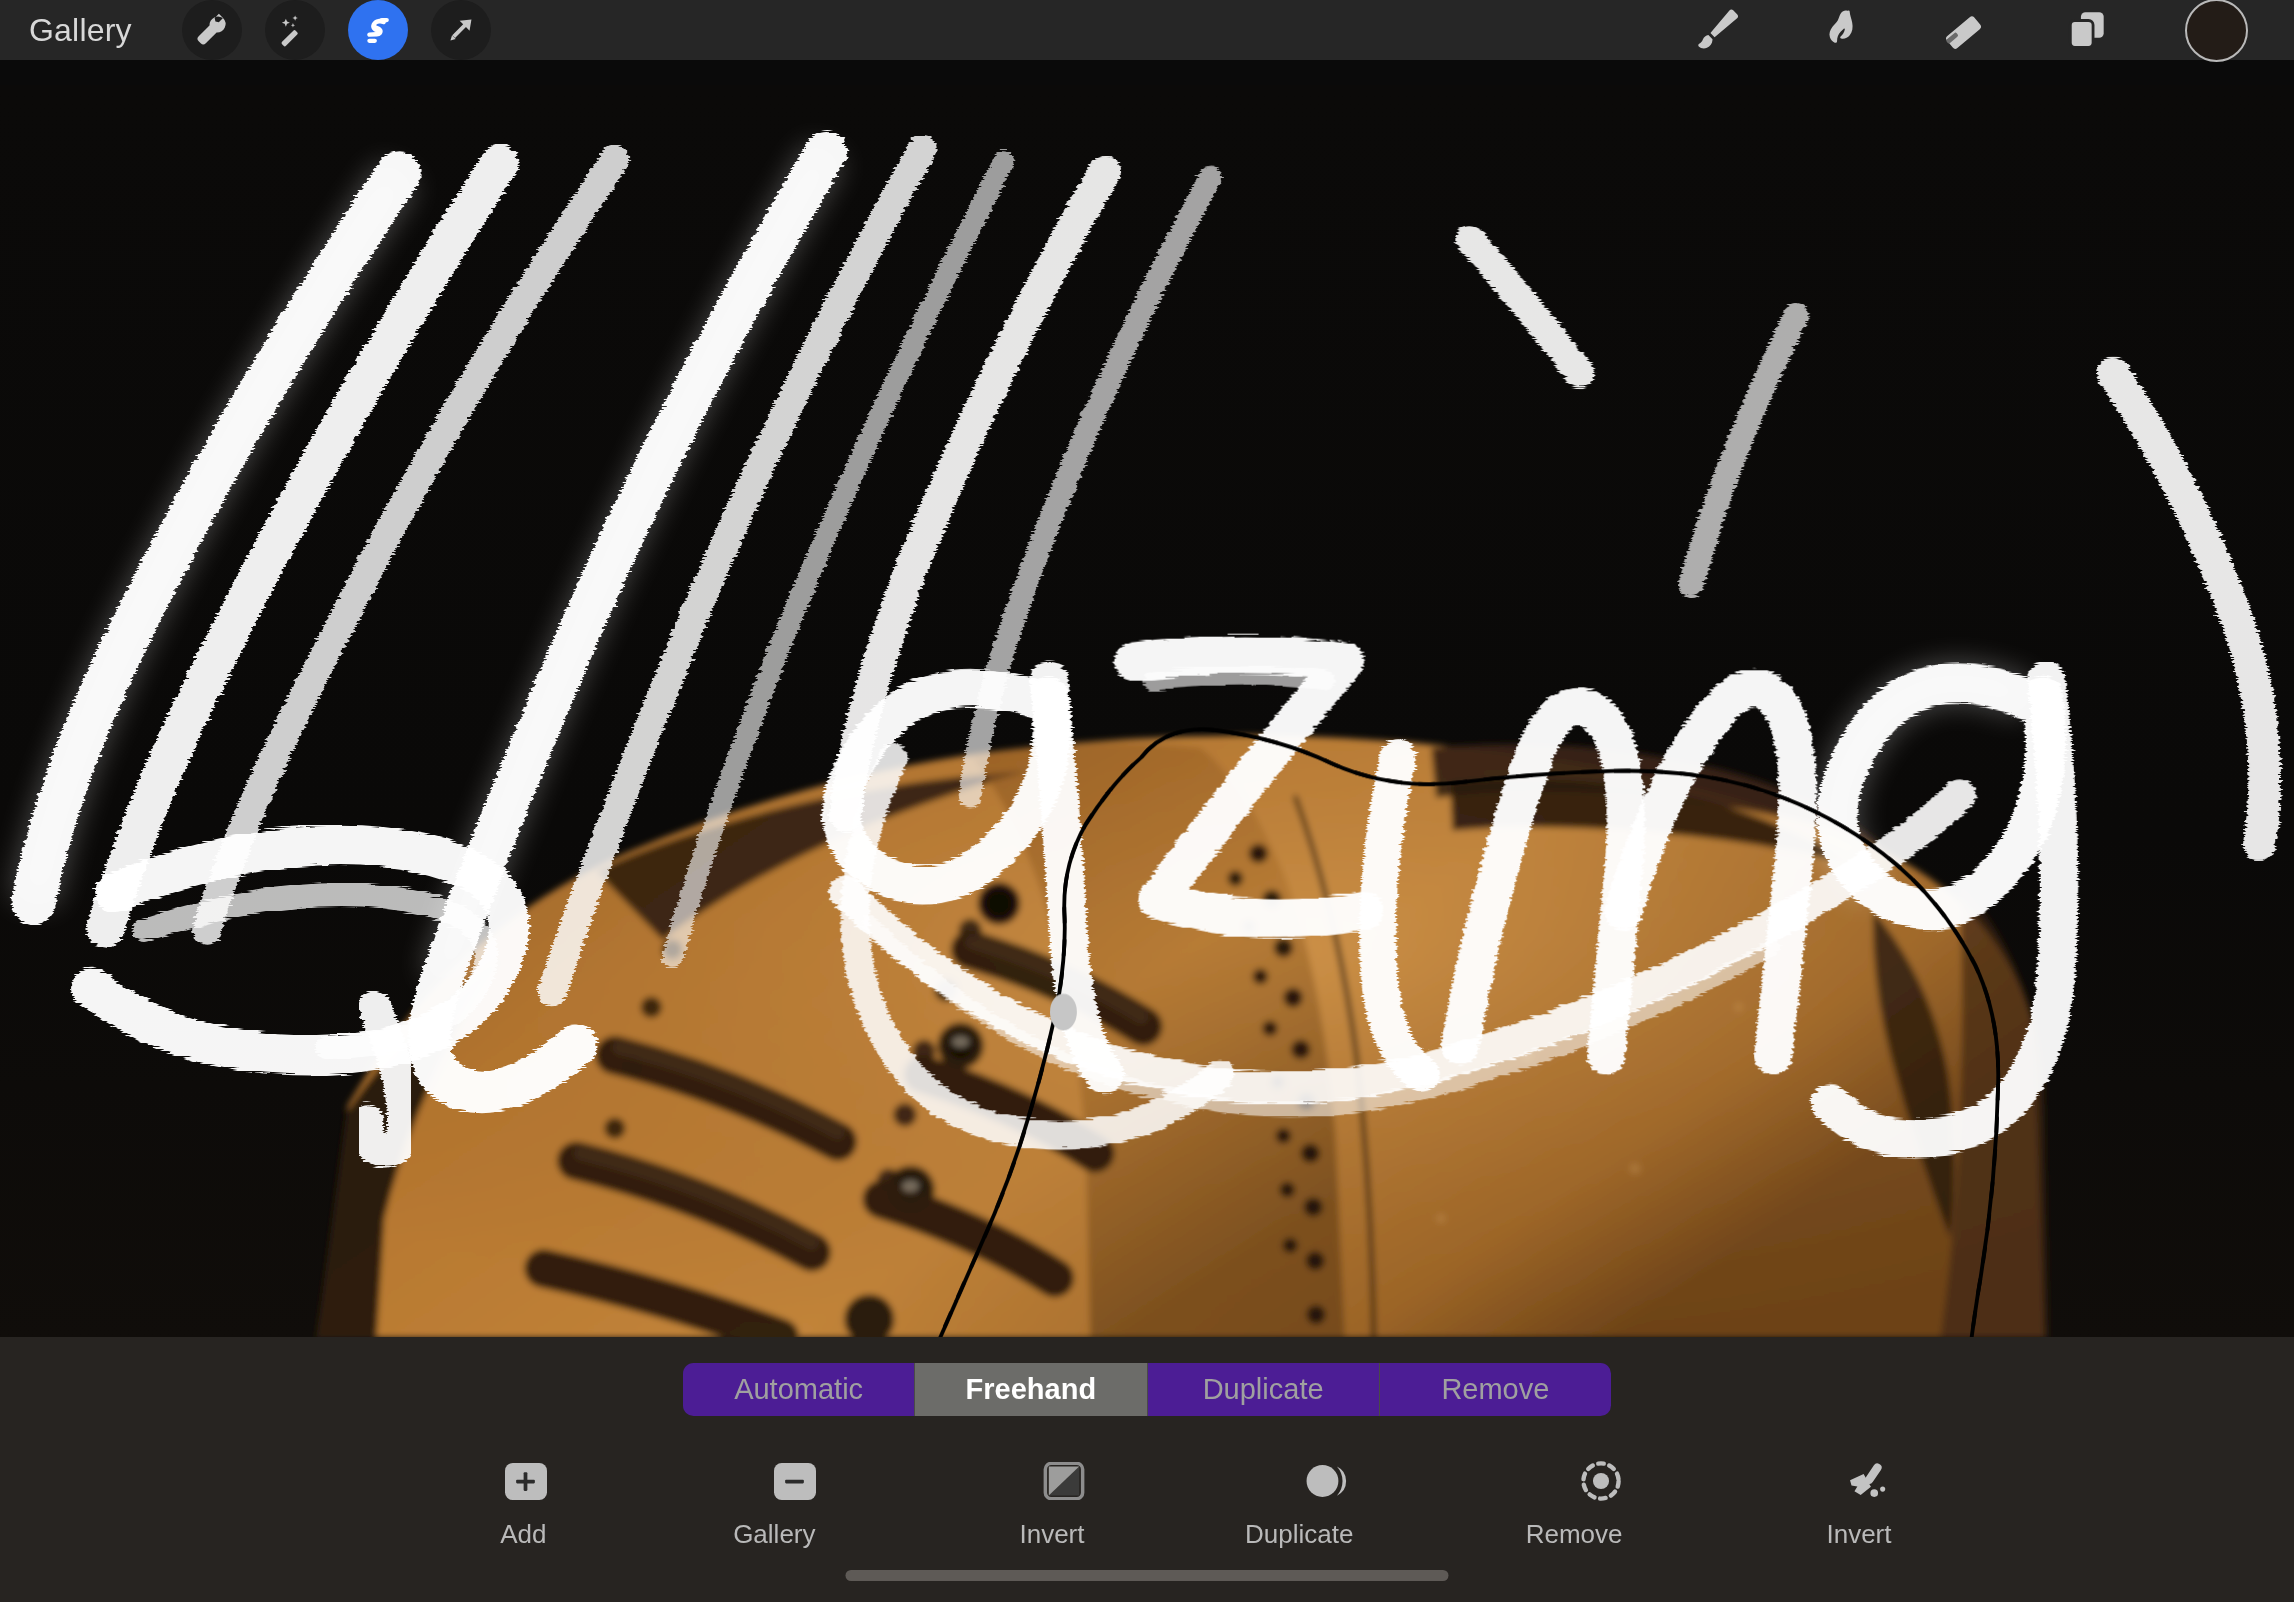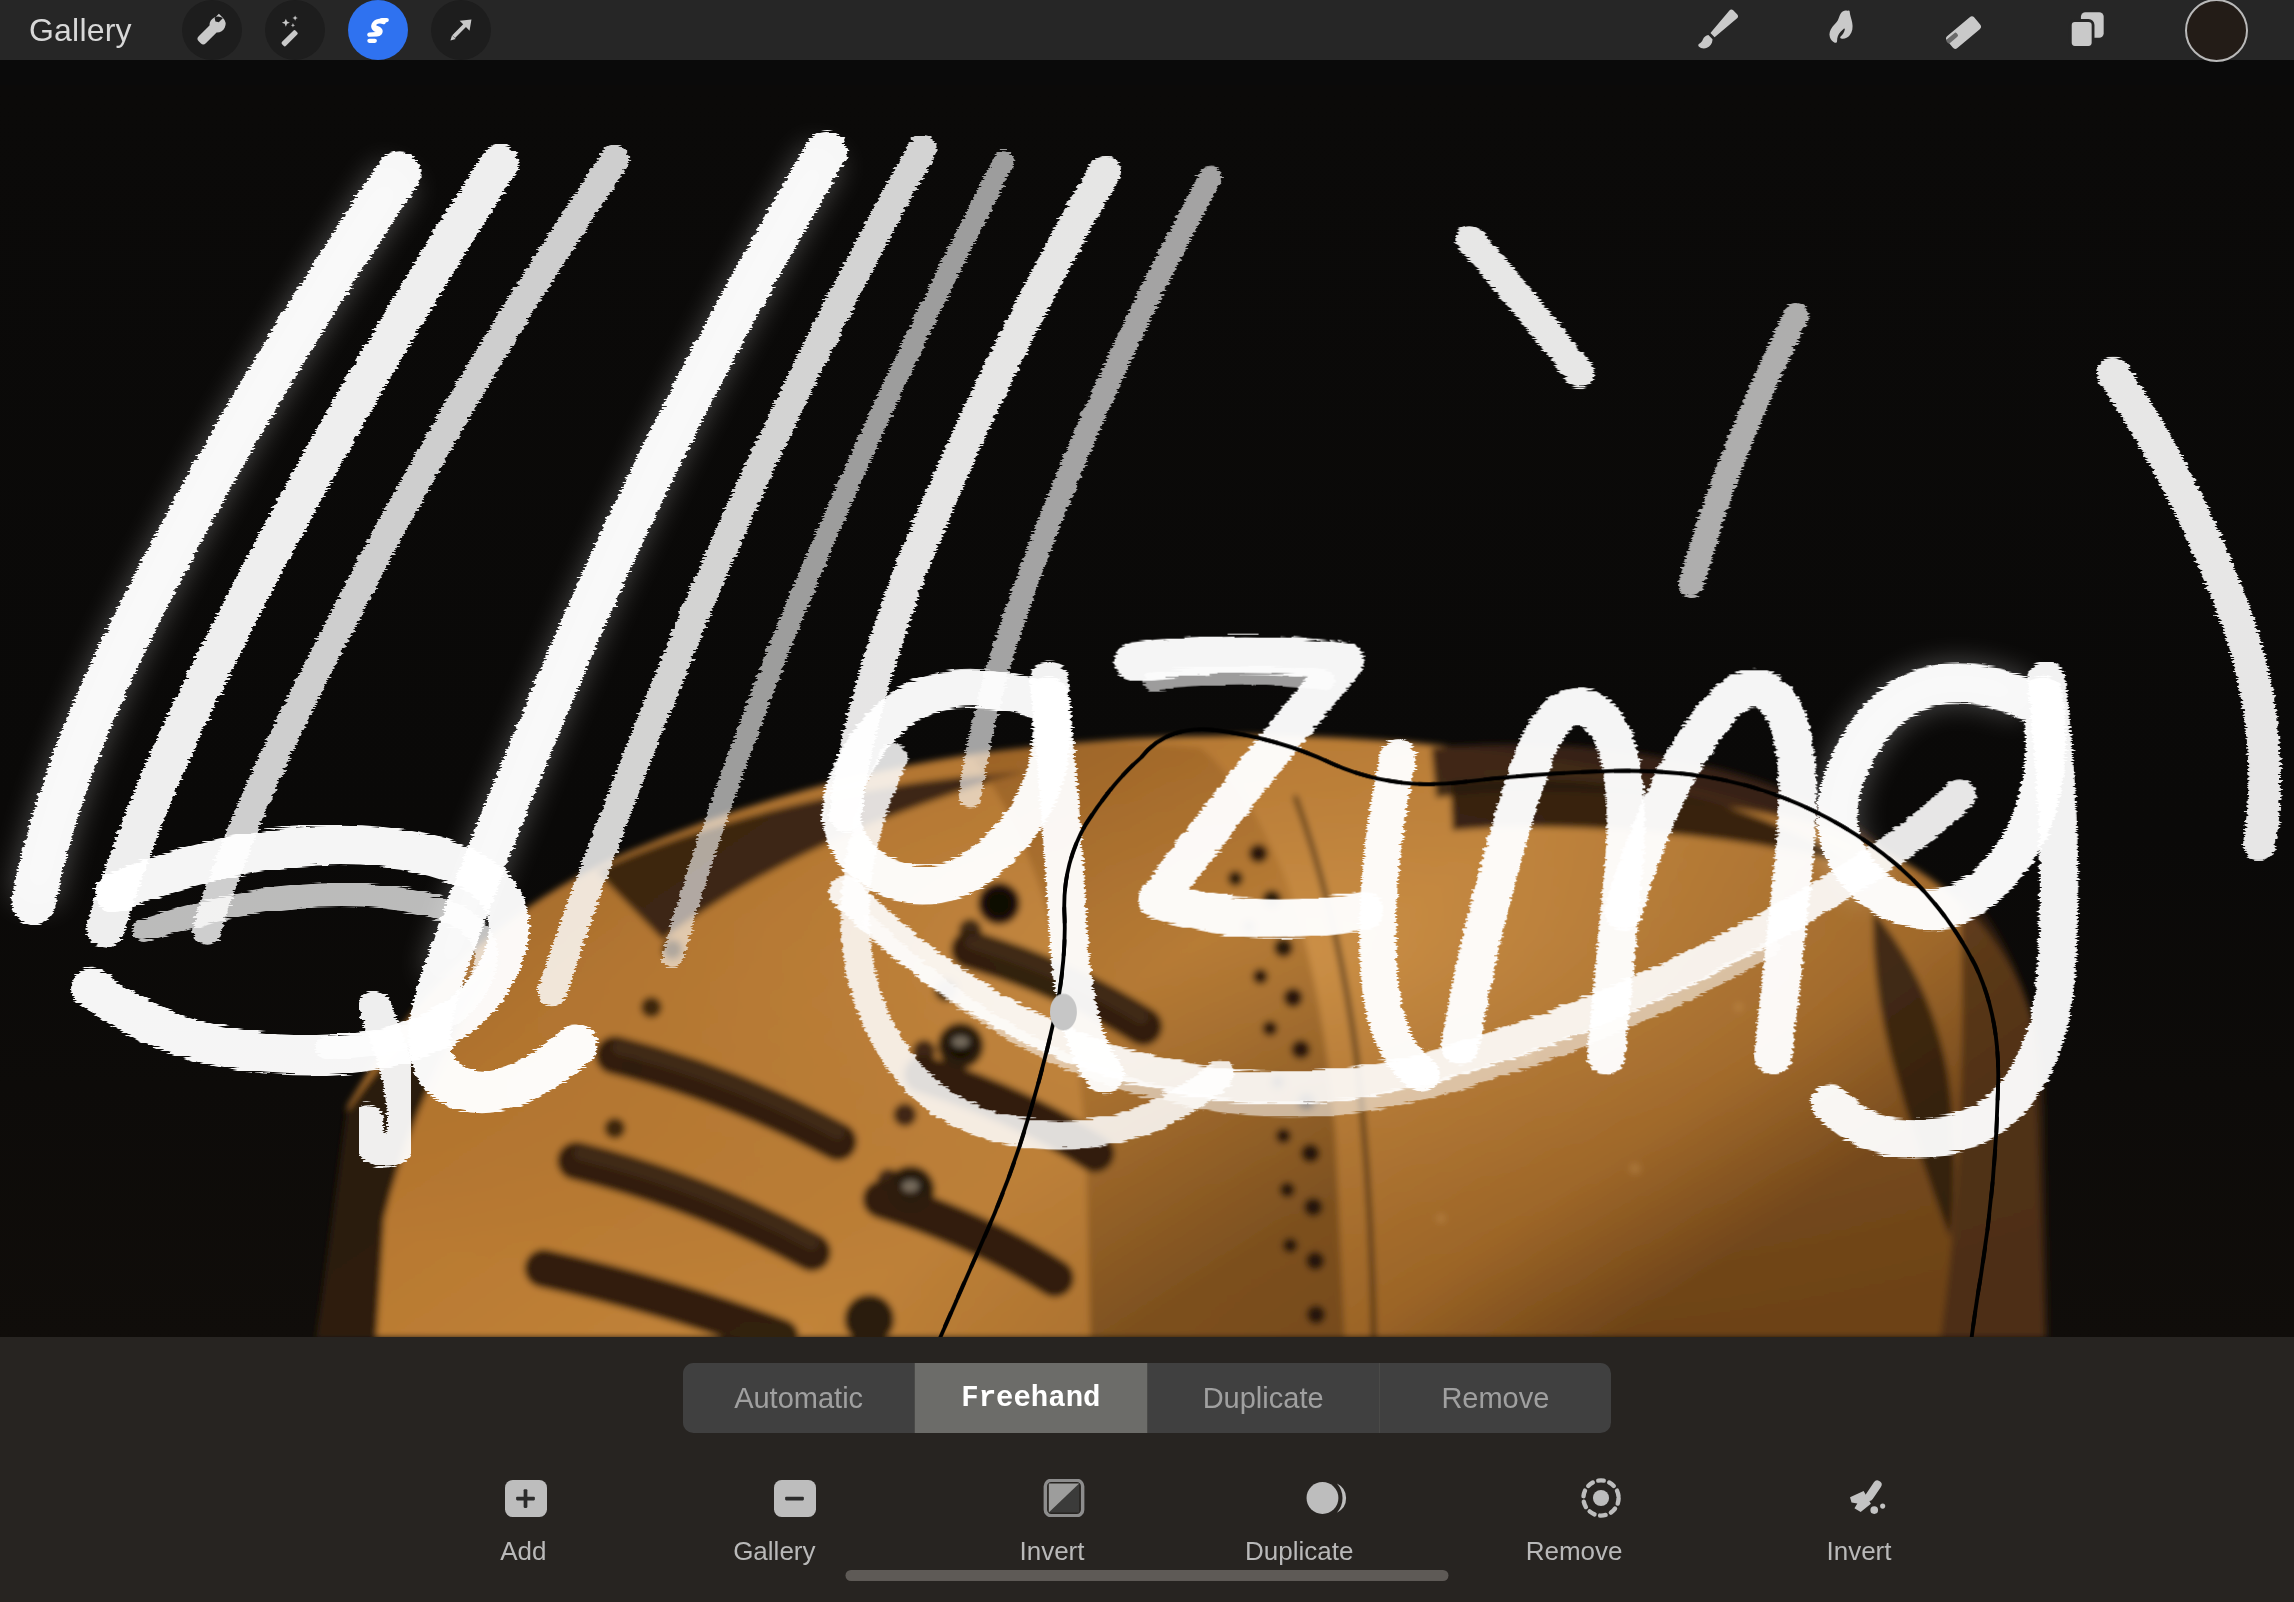--- a/index.html
+++ b/index.html
@@ -38,30 +38,30 @@
   }
   #artwork { position:absolute; inset:0; }
 
   
   #bottombar {
     position:absolute; left:0; top:1337px; width:2294px; height:265px;
     background:#272421; z-index:40;
   }
   #seg-wrap { display:flex; justify-content:center; padding-top:26px; }
   #segmented {
-    display:flex; background:#404040; border-radius:10.6px; overflow:hidden;
-    width:928px; height:70px;
+    display:flex; background:#4c1d95; border-radius:10.6px; overflow:hidden;
+    width:928px; height:53px;
   }
   .seg {
     flex:1; display:flex; align-items:center; justify-content:center;
     font-size:29px; color:#a0a0a0; cursor:pointer; user-select:none;
     border-right:1px solid #4a4a48;
   }
   .seg:last-child { border-right:none; }
-  .seg.selected { background:#6c6c69; color:#fff; font-weight:bold;font-family:Liberation Mono, monospace; }
+  .seg.selected { background:#6c6c69; color:#fff; font-weight:bold; }
 
   #actions {
     display:flex; justify-content:center; align-items:flex-start;
     gap:125px; margin-top:43px;
   }
   .action { width:144px; display:flex; flex-direction:column; align-items:flex-end; cursor:pointer; }
   .action-icon { height:44px; display:flex; align-items:center; justify-content:center; }
   .action-label { margin-top:16.3px; font-size:26px; color:#b9b9b9; user-select:none; }
 
   #home-indicator {

